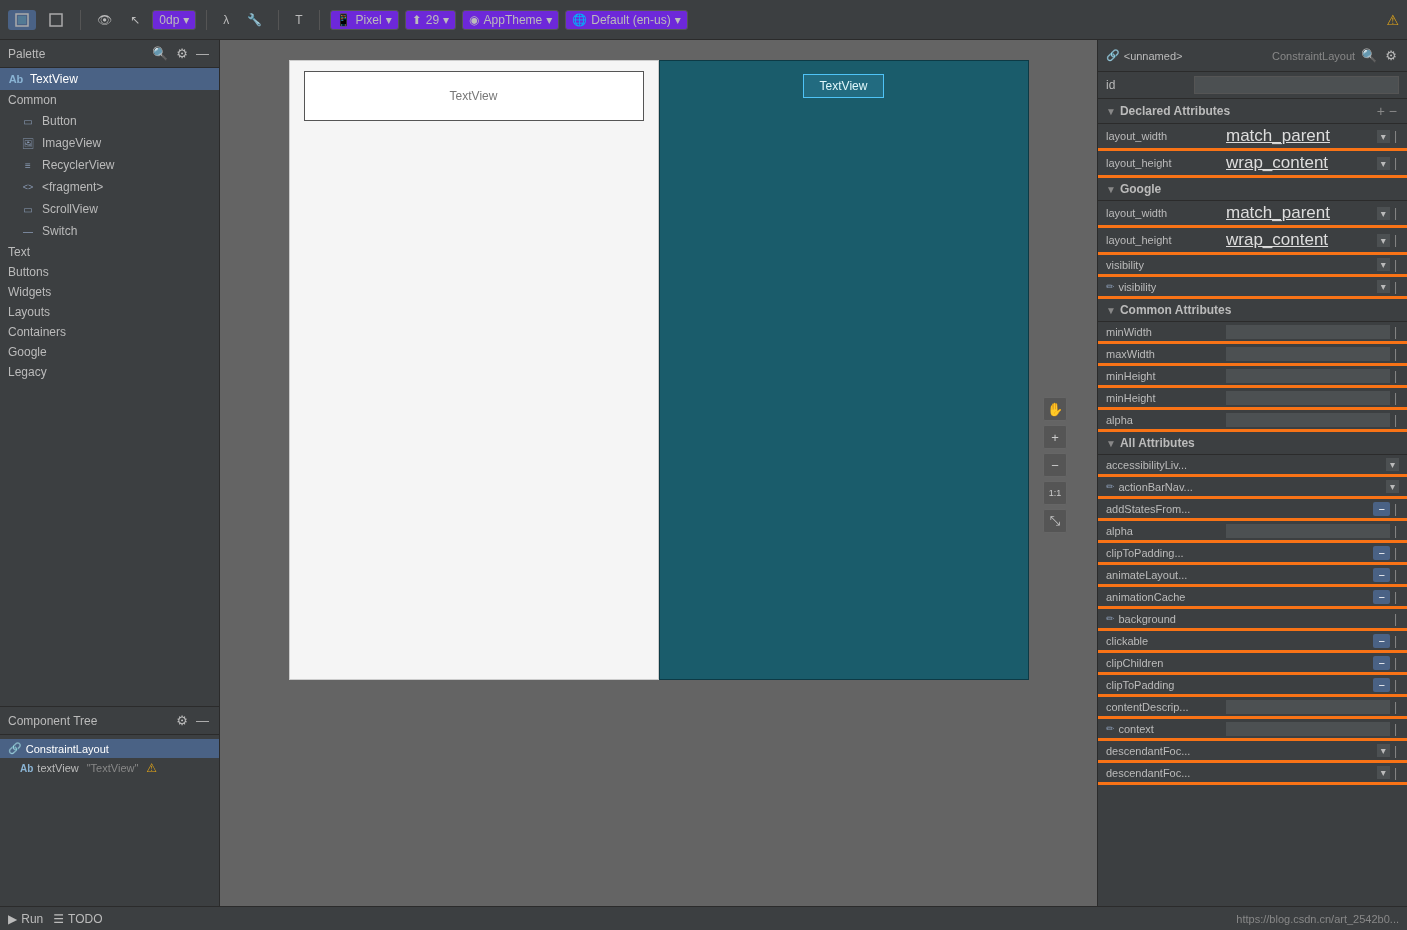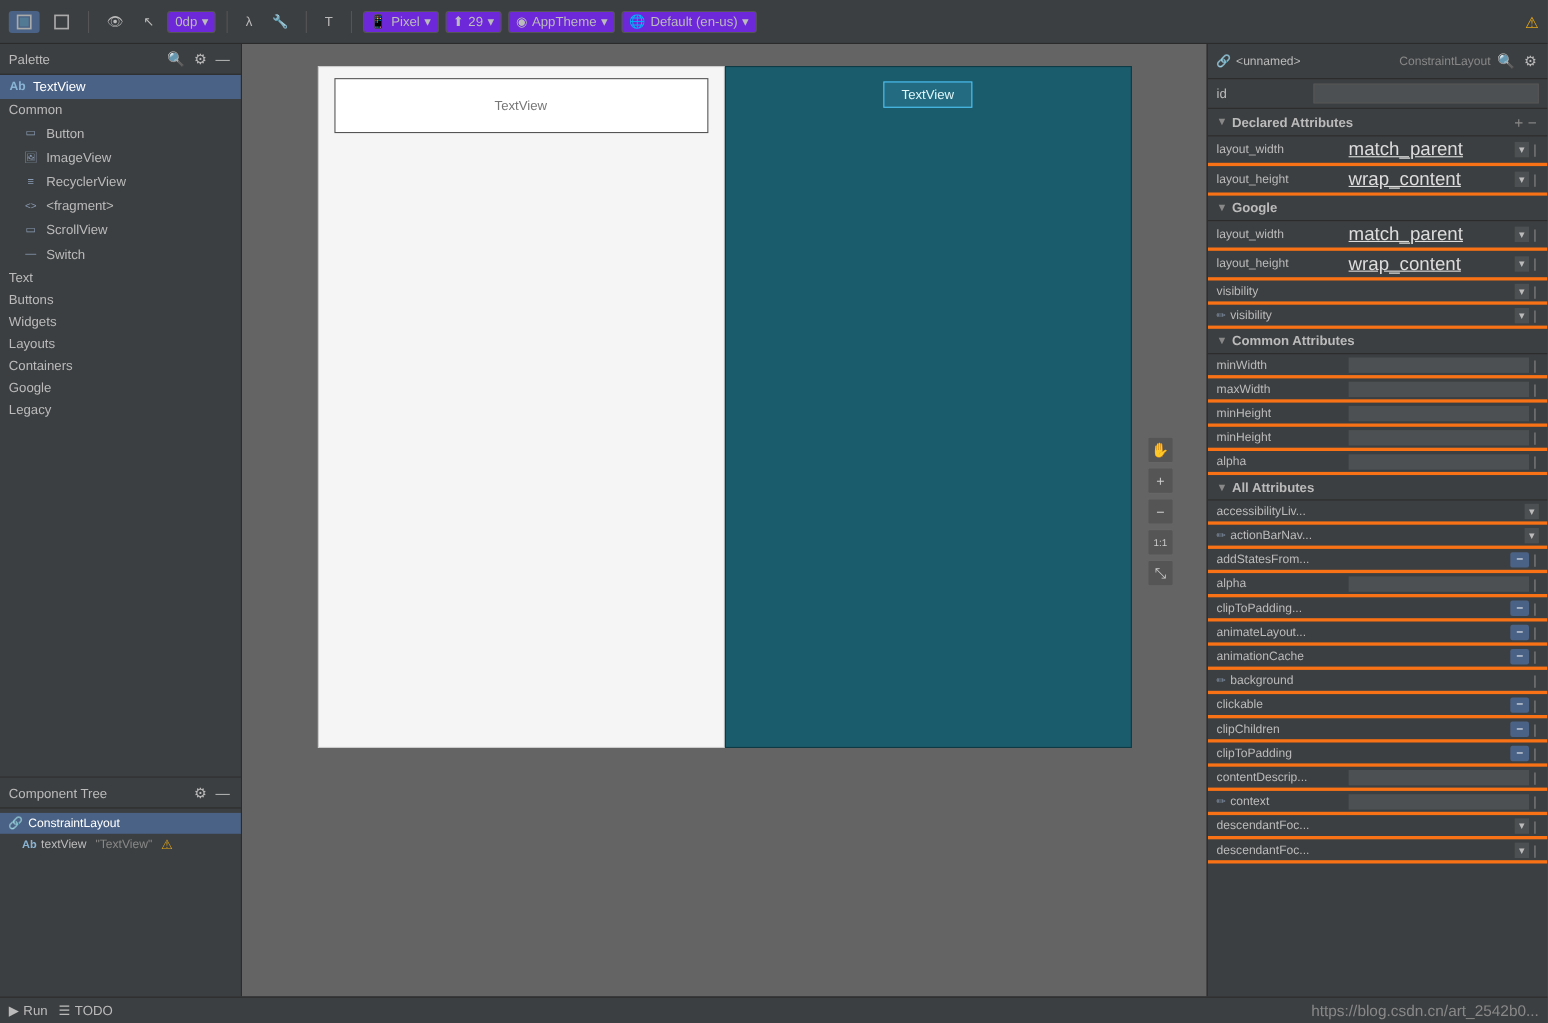--- a/index.html
+++ b/index.html
@@ -361,21 +361,21 @@
       flex-shrink: 0;
     }
     .bottom-item {
       color: #bbbbbb;
       font-size: 11px;
       display: flex;
       align-items: center;
       gap: 4px;
       cursor: pointer;
     }
-    .status-url { margin-left: auto; color: #888; font-size: 14px; }
+    .status-url { margin-left: auto; color: #888; font-size: 11px; }
 
     
     ::-webkit-scrollbar { width: 6px; height: 6px; }
     ::-webkit-scrollbar-track { background: #3c3f41; }
     ::-webkit-scrollbar-thumb { background: #555; border-radius: 3px; }
 
     .canvas-panels {
       display: flex;
       gap: 0;
       height: 100%;

